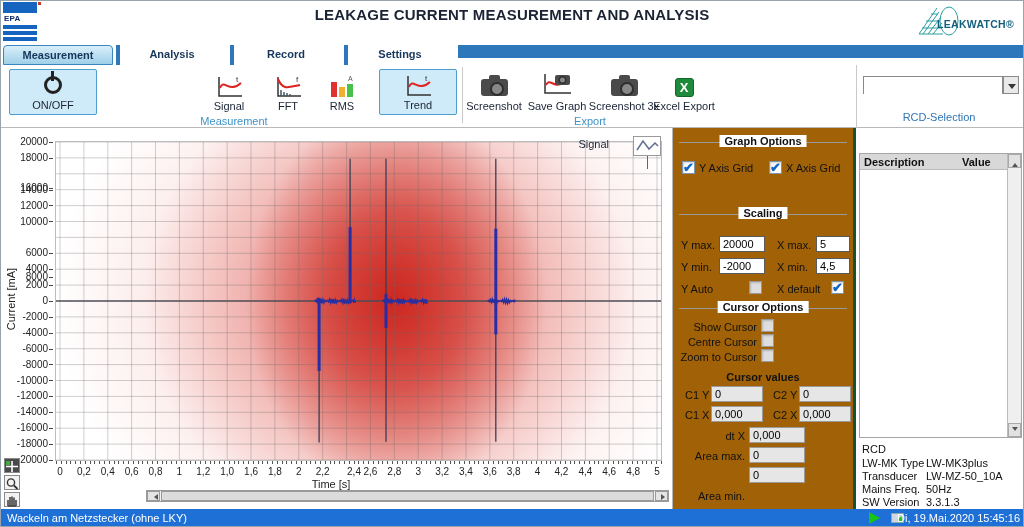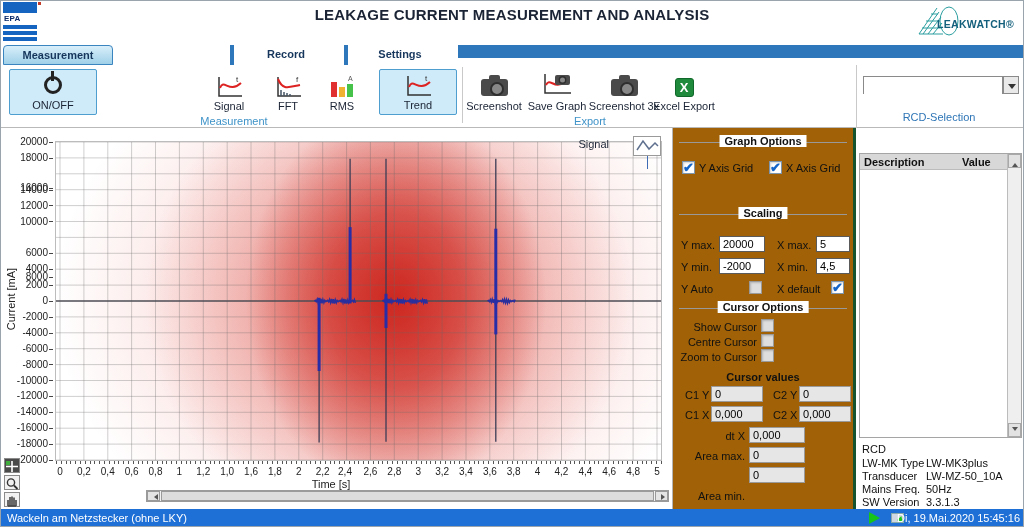--- a/index.html
+++ b/index.html
@@ -123,20 +123,21 @@
         <path d="M4,30 L22,4 M8,30 L24,8 M13,30 L26,13 M18,30 L27,19"></path>
         <path d="M4,30 L28,30 M7,24 L26,24 M11,17 L25,17 M16,10 L23,10"></path>
         <ellipse cx="34" cy="17" rx="9" ry="14"></ellipse>
       </g>
     </svg>
     <span class="lw-text">LEAKWATCH®</span>
   </div>
 
   <div class="abs tabstrip">
     <div class="tab active" style="left:2px;">Measurement</div>
+    <div class="tab" style="left:115px;">Analysis</div>
     <div class="tab" style="left:229px;">Record</div>
     <div class="tab" style="left:343px;">Settings</div>
     <div class="tab-filler" style="left:457px;right:0;"></div>
   </div>
 
   <div class="abs toolbar">
     <div class="tbtn boxed" style="left:8px;top:4px;width:88px;height:46px;">
       <span class="pwr"></span>
       <span class="tlabel">ON/OFF</span>
     </div>
@@ -313,21 +314,21 @@
         <span class="xtick" style="left: 89.76px;">0,4</span>
         <span class="xtick" style="left: 113.64px;">0,6</span>
         <span class="xtick" style="left: 137.52px;">0,8</span>
         <span class="xtick" style="left: 161.4px;">1</span>
         <span class="xtick" style="left: 185.28px;">1,2</span>
         <span class="xtick" style="left: 209.16px;">1,0</span>
         <span class="xtick" style="left: 233.04px;">1,6</span>
         <span class="xtick" style="left: 256.92px;">1,8</span>
         <span class="xtick" style="left: 280.8px;">2</span>
         <span class="xtick" style="left: 304.68px;">2,2</span>
-        <span class="xtick" style="left: 327px;">2,4</span>
+        <span class="xtick" style="left: 336px;">2,4</span>
         <span class="xtick" style="left: 352.44px;">2,6</span>
         <span class="xtick" style="left: 376.32px;">2,8</span>
         <span class="xtick" style="left: 400.2px;">3</span>
         <span class="xtick" style="left: 424.08px;">3,2</span>
         <span class="xtick" style="left: 447.96px;">3,4</span>
         <span class="xtick" style="left: 471.84px;">3,6</span>
         <span class="xtick" style="left: 495.72px;">3,8</span>
         <span class="xtick" style="left: 519.6px;">4</span>
         <span class="xtick" style="left: 543.48px;">4,2</span>
         <span class="xtick" style="left: 567.36px;">4,4</span>

